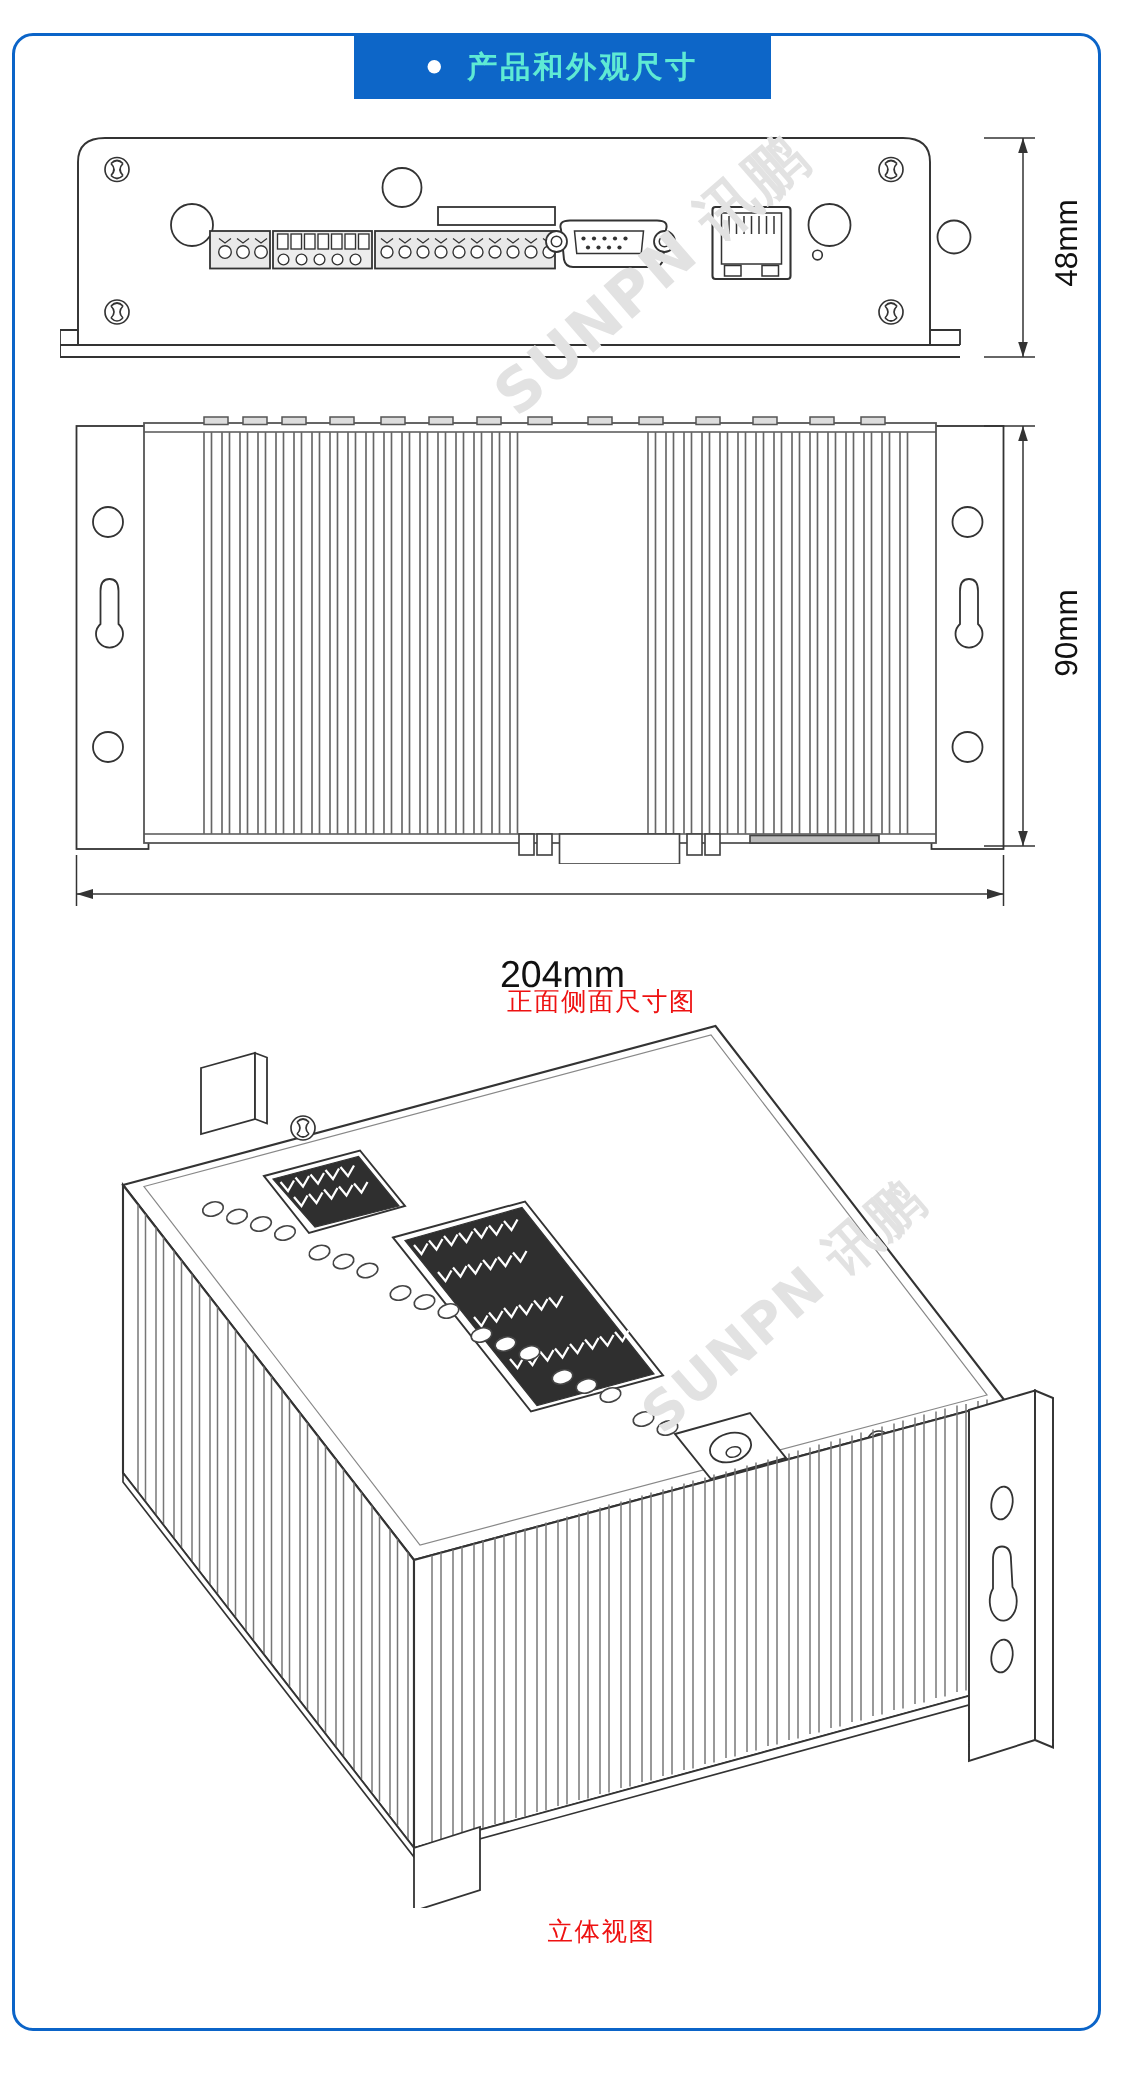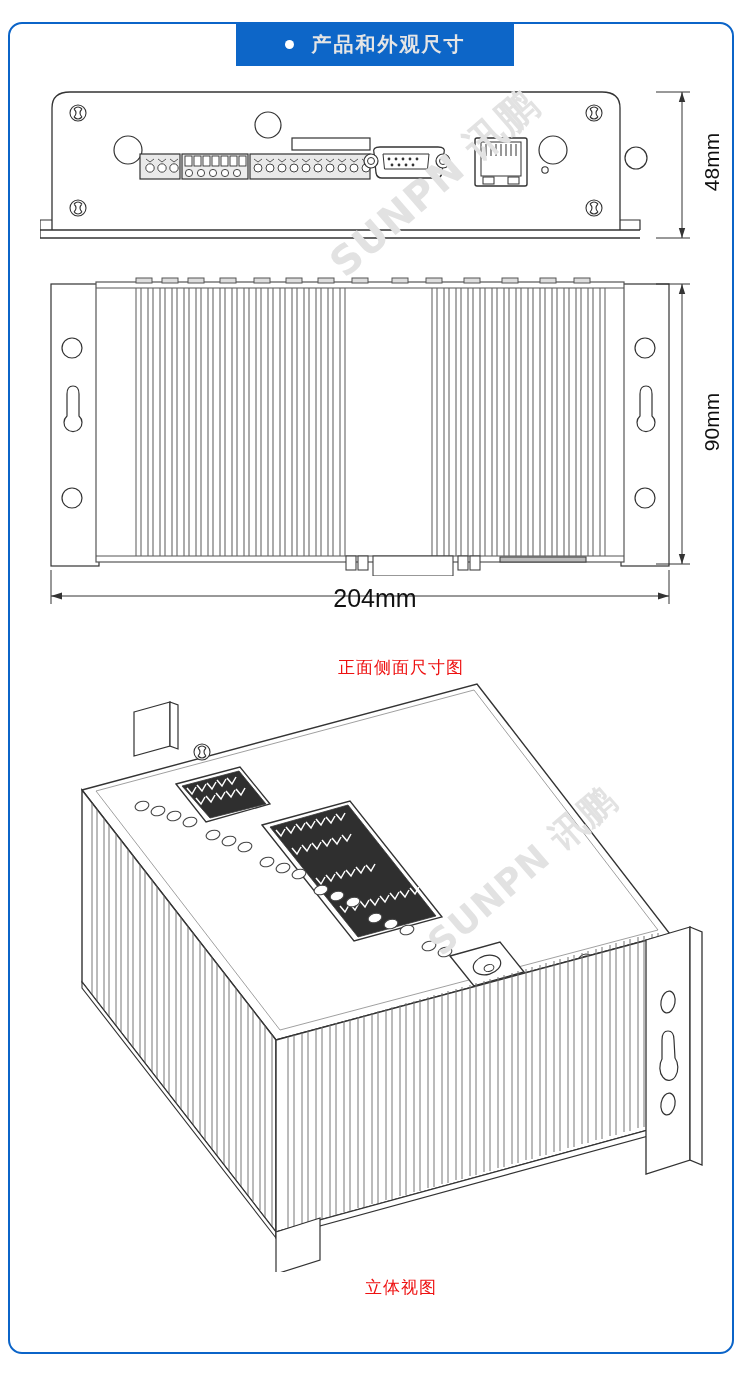--- a/index.html
+++ b/index.html
@@ -54,21 +54,21 @@
     z-index: 3;
   }
   .banner-dot {
     width: 9px;
     height: 9px;
     border-radius: 50%;
     background: #ffffff;
     flex: none;
   }
   .banner-title {
-    color: #e5e5e5;
+    color: #5eead4;
     font-size: 20px;
     font-weight: bold;
     letter-spacing: 2px;
     white-space: nowrap;
     font-family: "DejaVu Sans", "Liberation Sans", sans-serif;
   }
   
   .wm {
     position: absolute;
     color: #e2e2e2;
@@ -108,21 +108,21 @@
   .dim-h {
     position: absolute;
     font-size: 25px;
     color: #111111;
     text-align: center;
     width: 750px;
     left: 0;
     white-space: nowrap;
     font-family: "Liberation Sans", sans-serif;
   }
-  #dim204 { top: 584px; }
+  #dim204 { top: 636px; }
   .caption {
     position: absolute;
     width: 750px;
     left: 0;
     text-align: center;
     color: #EE1111;
     font-size: 17px;
     letter-spacing: 1px;
     font-family: "DejaVu Sans", "Liberation Sans", sans-serif;
     padding-left: 26px;

